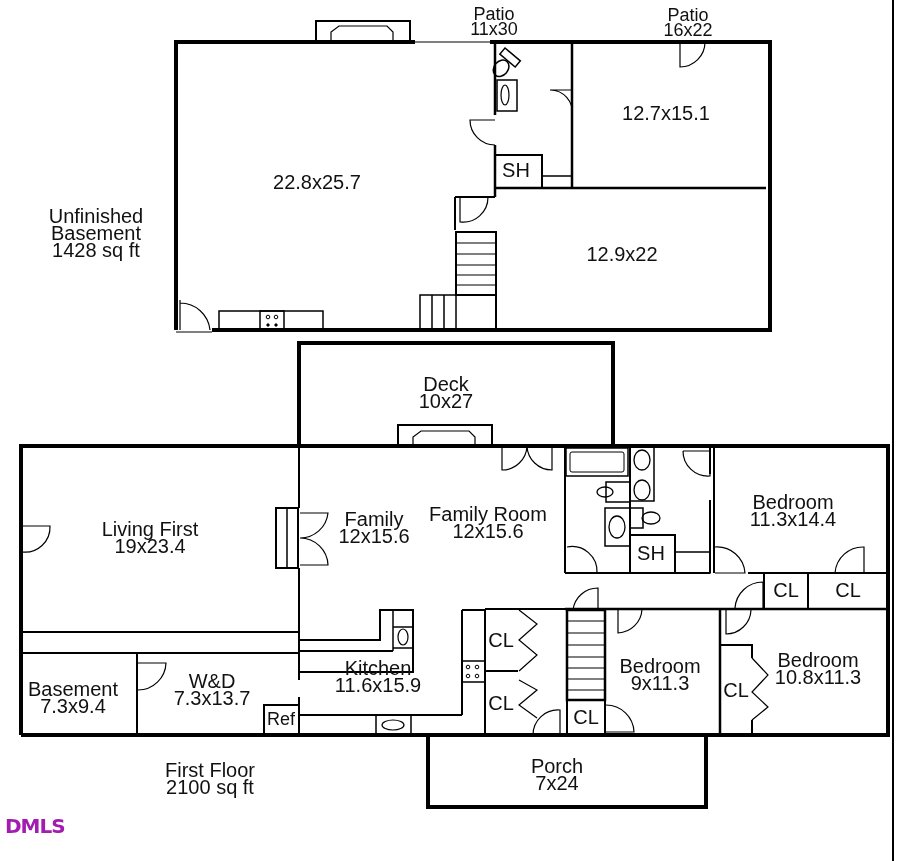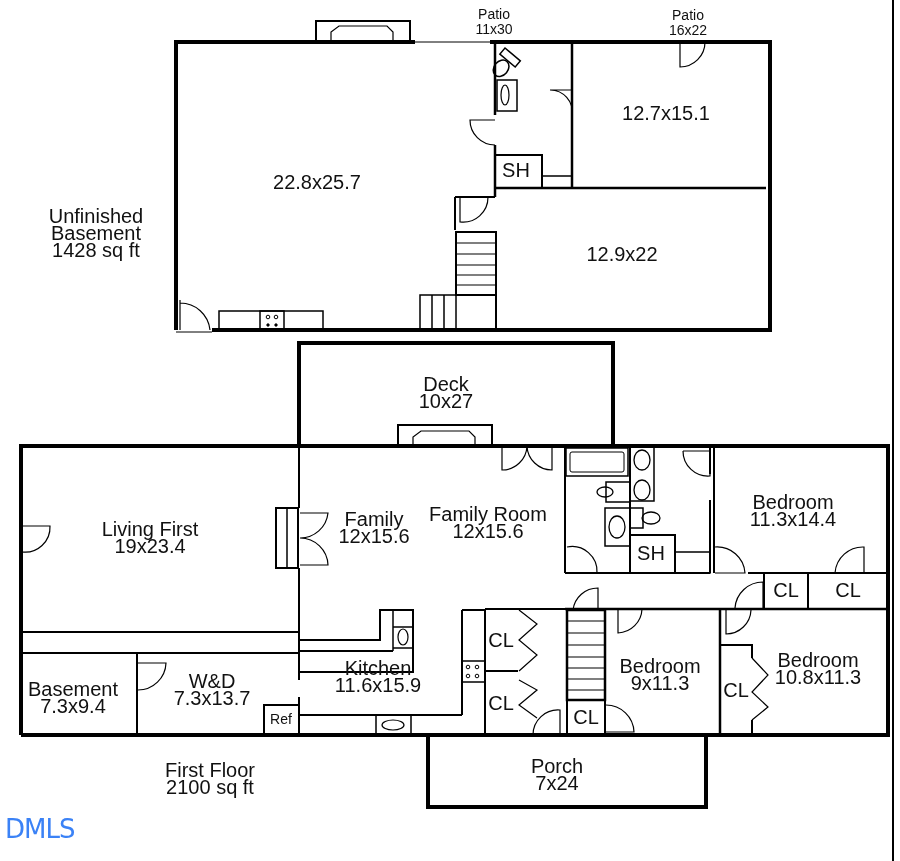--- a/index.html
+++ b/index.html
@@ -1,21 +1,21 @@
 <!DOCTYPE html>
 <html><head>
 <meta charset="utf-8">
 <style>
   html, body { margin: 0; padding: 0; background: #ffffff; }
   body { width: 900px; height: 861px; position: relative; overflow: hidden; font-family: "Liberation Sans", sans-serif; }
   svg { position: absolute; left: 0; top: 0; }
   .lbl { position: absolute; text-align: center; color: #111; font-size: 20px; line-height: 17px; white-space: nowrap; transform: translateX(-50%); }
   .lbl span { display: block; }
-  .small { font-size: 14px; line-height: 15px; }
-  .mls { position: absolute; left: 5px; top: 814px; font-size: 26px; color: #3b82f6; letter-spacing: -1px; font-family: "DejaVu Sans", sans-serif; font-weight: 400; }
+  .small { font-size: 18px; line-height: 15px; }
+  .mls { position: absolute; left: 5px; top: 814px; font-size: 20px; color: #a21caf; letter-spacing: -1px; font-family: "DejaVu Sans", sans-serif; font-weight: 700; }
 </style>
 </head>
 <body>
 
 <svg width="900" height="861" viewBox="0 0 900 861" xmlns="http://www.w3.org/2000/svg" fill="none" stroke="#000">
 
   <line x1="893" y1="0" x2="893" y2="861" stroke-width="2"></line>
 
   <g>
 

